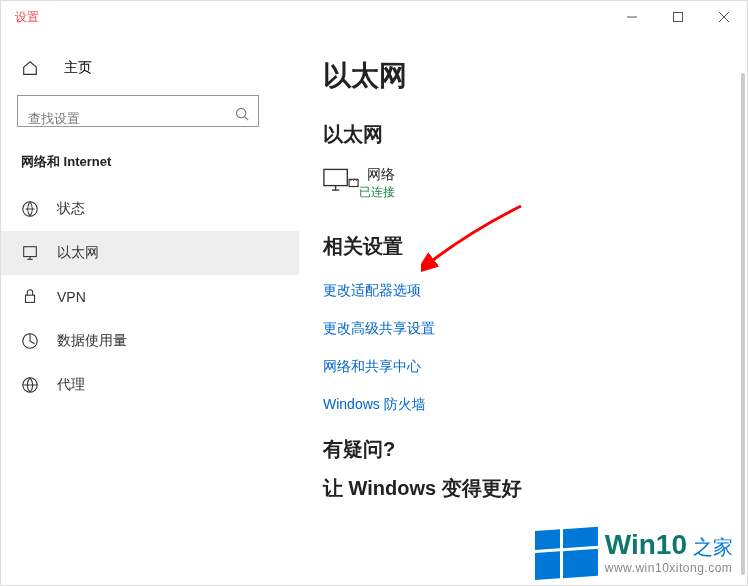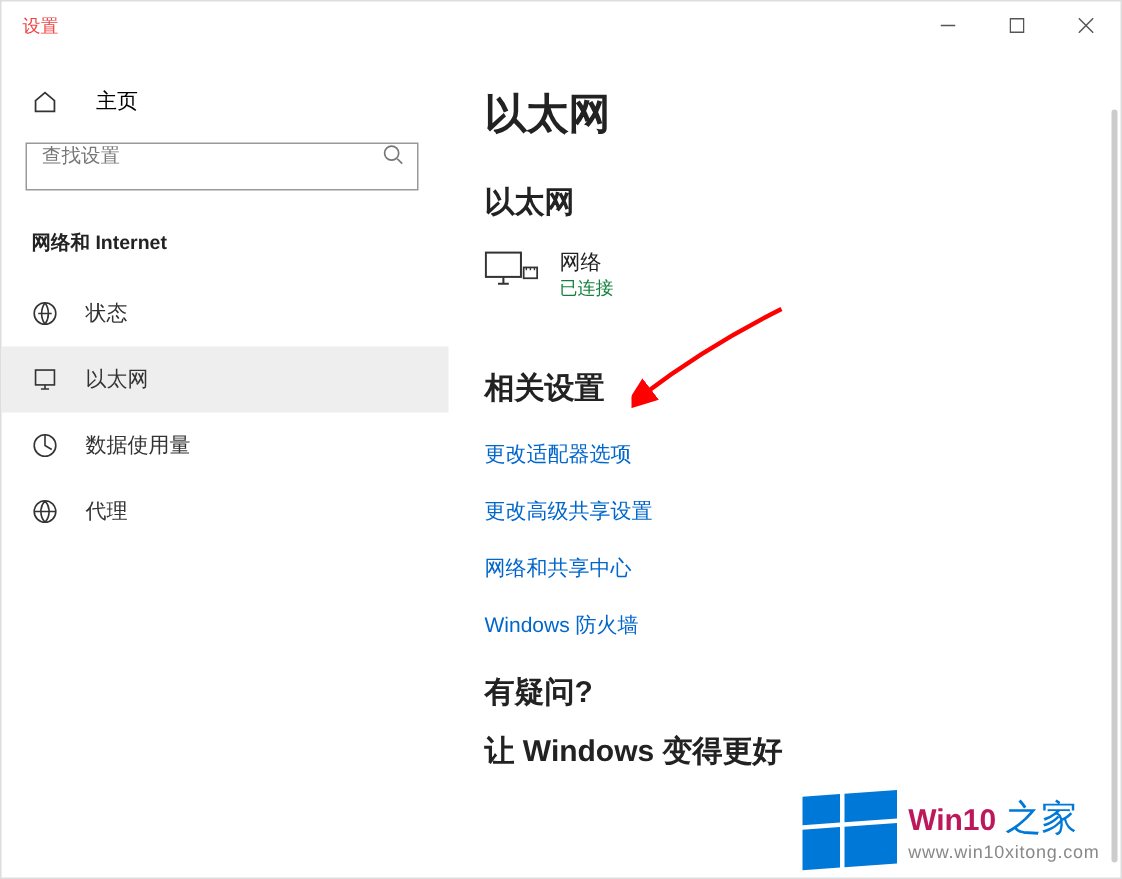--- a/index.html
+++ b/index.html
@@ -45,25 +45,25 @@
 .home-row {
   display: flex;
   align-items: center;
   gap: 25px;
   padding: 8px 4px 18px 4px;
   cursor: pointer;
 }
 .home-row svg { width: 16px; height: 16px; }
 .home-text { font-size: 14px; }
 .search-box {
-  width: 262px;
+  width: 242px;
   height: 32px;
   border: 1px solid #999;
   display: flex;
-  align-items: flex-start;
+  align-items: flex-end;
   padding: 0 8px 0 10px;
   margin-bottom: 22px;
 }
 .search-box input {
   border: none;
   outline: none;
   flex: 1;
   font-size: 13px;
   font-family: inherit;
   color: #333;
@@ -115,22 +115,22 @@
 }
 .sub-title {
   font-size: 20px;
   font-weight: 600;
   margin-bottom: 18px;
   color: #222;
 }
 .net-row {
   display: flex;
   align-items: center;
-  gap: 14px;
-  margin-bottom: 44px;
+  margin-bottom: 32px;
+  text-align: right;
 }
 .net-icon svg { width: 36px; height: 28px; }
 .net-info { display: flex; flex-direction: column; }
 .net-name { font-size: 14px; color: #222; }
 .net-status { font-size: 12px; color: #15803d; }
 .rel-title {
   font-size: 20px;
   font-weight: 600;
   margin-bottom: 12px;
   color: #222;
@@ -161,22 +161,22 @@
   width: 60px; height: 46px;
   display: grid;
   grid-template-columns: 42% 58%;
   grid-template-rows: 42% 58%;
   gap: 3px;
   transform: skewY(-4deg);
 }
 .win-logo div { background: #0078d7; }
 .wm-text { display: flex; flex-direction: column; }
 .wm-top { display: flex; align-items: baseline; gap: 6px; }
-.wm-main { font-size: 20px; font-weight: bold; color: #be185d; text-align: center; }
-.wm-sub { font-size: 24px; color: #0078d7; font-weight: 500; }
+.wm-main { font-size: 28px; font-weight: bold; color: #0f766e; text-align: center; }
+.wm-sub { font-size: 20px; color: #0078d7; font-weight: 500; }
 .wm-url { font-size: 12px; color: #888; letter-spacing: 0.5px; }
 .scrollbar {
   position: absolute;
   right: 2px;
   top: 40px;
   bottom: 10px;
   width: 4px;
   background: #ccc;
   border-radius: 2px;
 }
@@ -240,20 +240,29 @@
     </div>
     <div class="nav-item active">
       <span class="nav-icon">
           <svg viewBox="0 0 20 20">
             <rect x="3" y="3" width="14" height="11"></rect>
             <line x1="7" y1="17" x2="13" y2="17"></line>
             <line x1="10" y1="14" x2="10" y2="17"></line>
           </svg>
         </span>
       <span>以太网</span>
+    </div>
+    <div class="nav-item">
+      <span class="nav-icon">
+          <svg viewBox="0 0 20 20">
+            <rect x="5" y="8" width="10" height="8"></rect>
+            <path d="M7 8V5a3 3 0 016 0v3"></path>
+          </svg>
+        </span>
+      <span>VPN</span>
     </div>
     <div class="nav-item">
       <span class="nav-icon">
           <svg viewBox="0 0 20 20">
             <circle cx="10" cy="10" r="8"></circle>
             <path d="M10 2v8l5 3"></path>
           </svg>
         </span>
       <span>数据使用量</span>
     </div>

